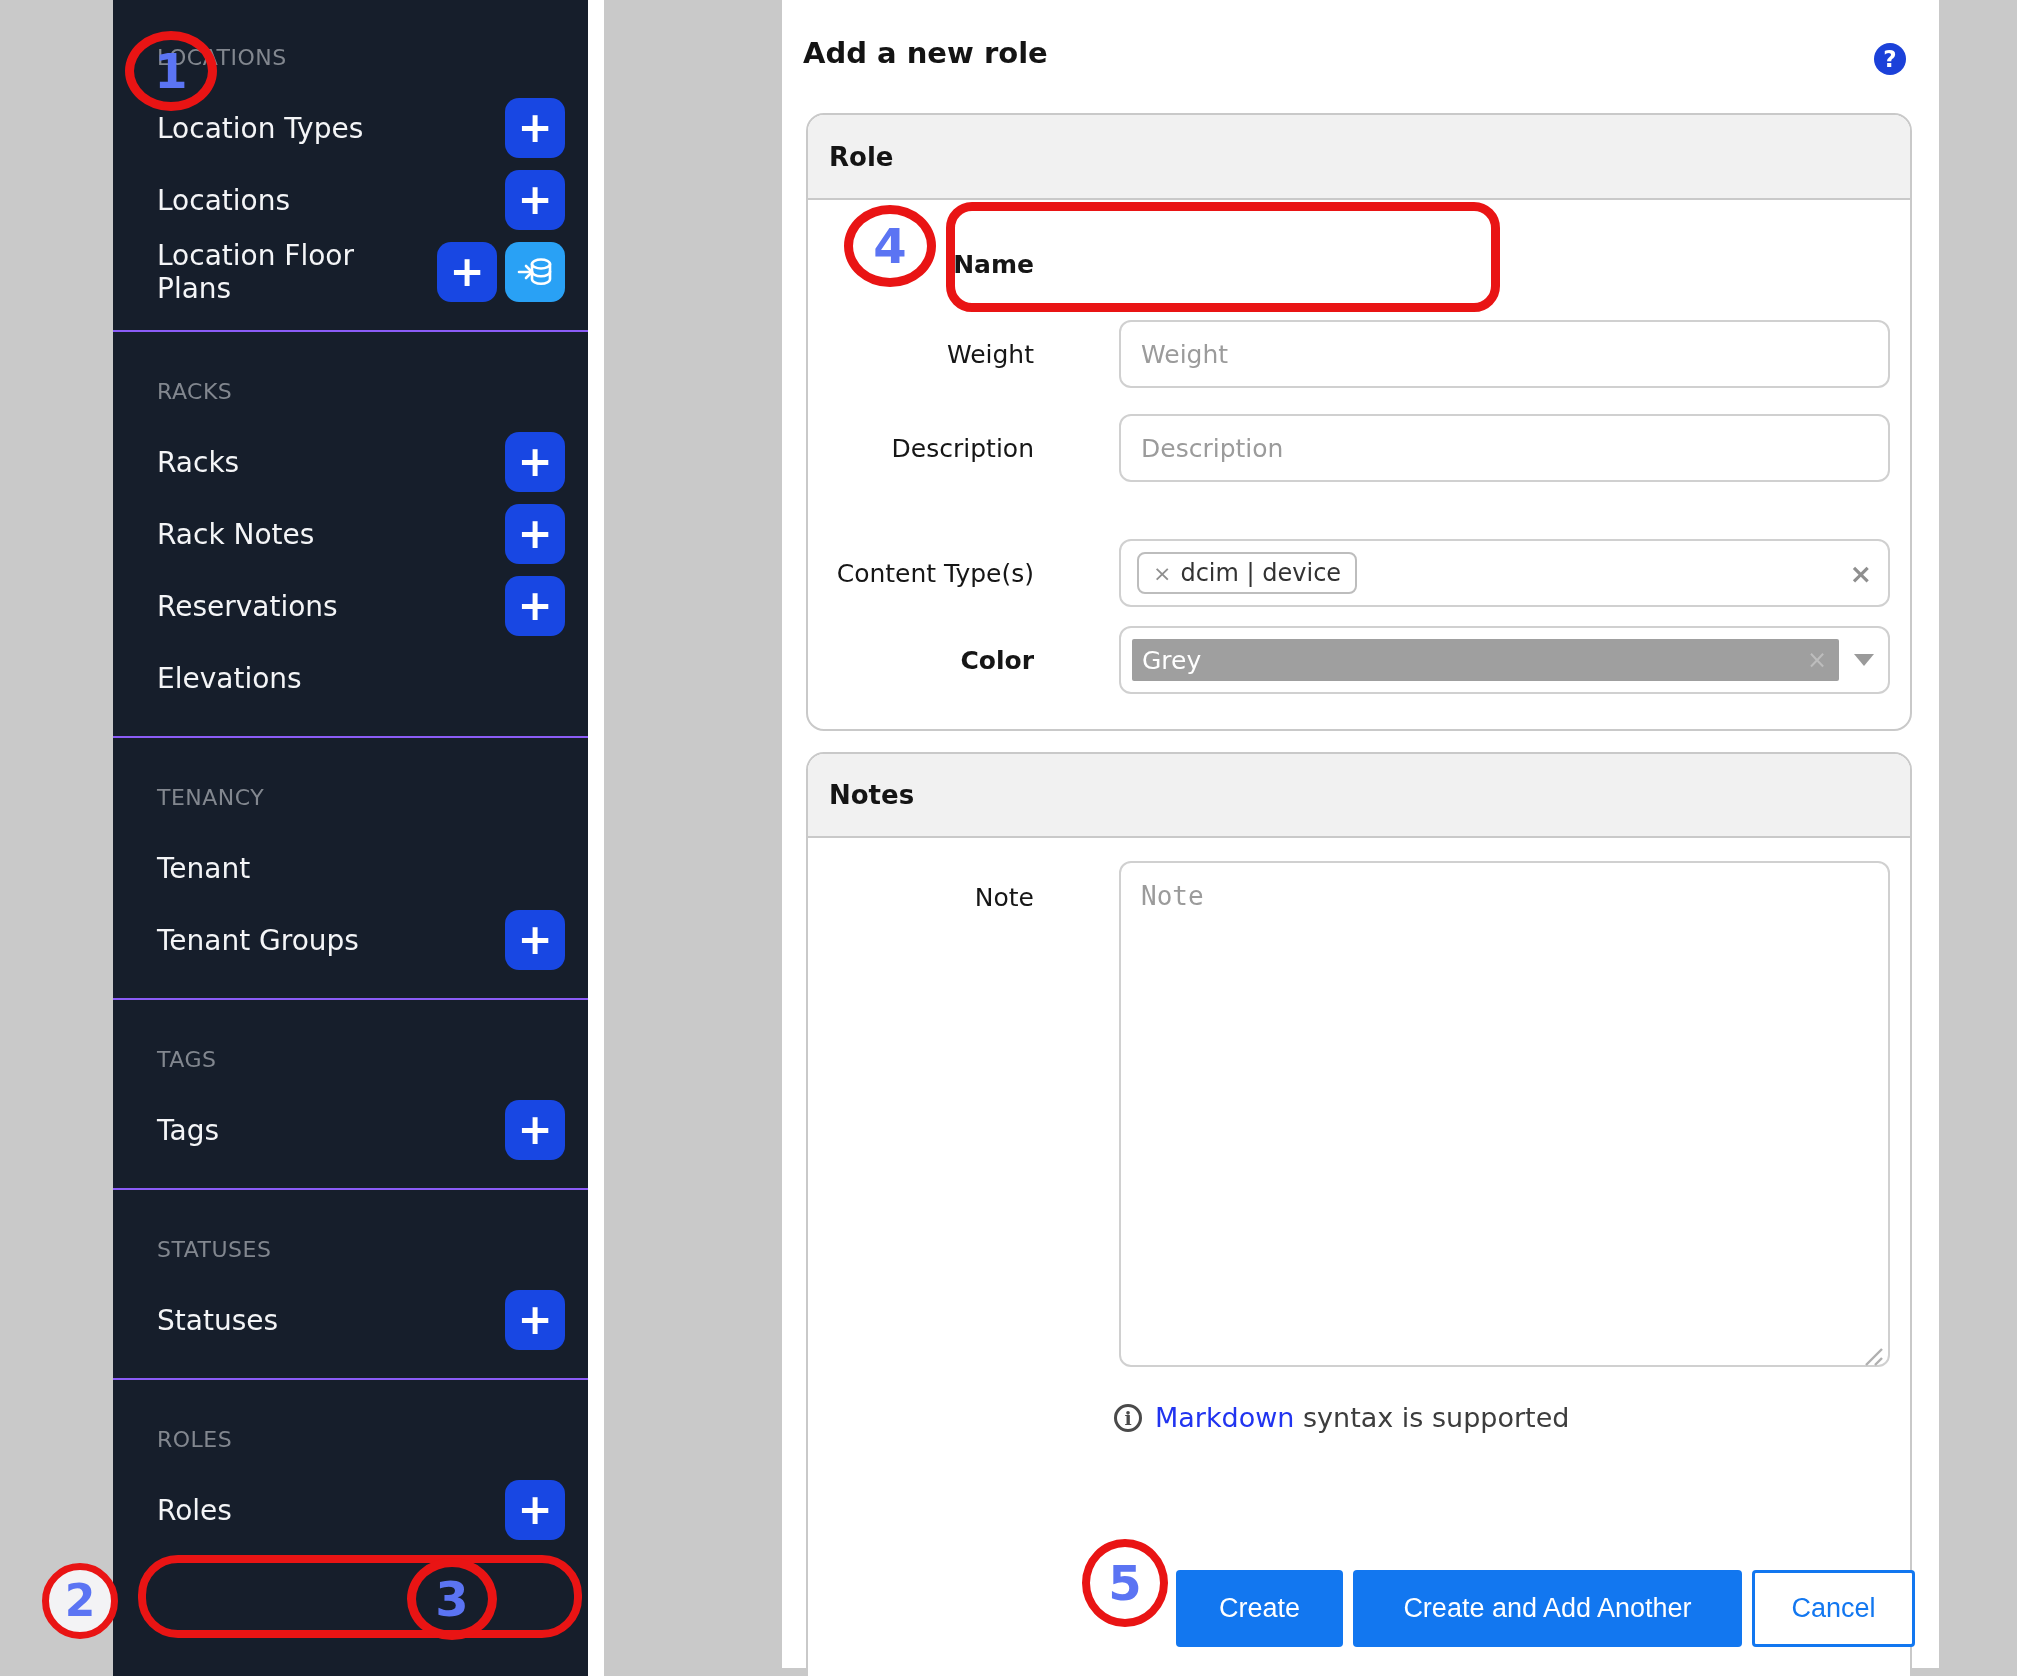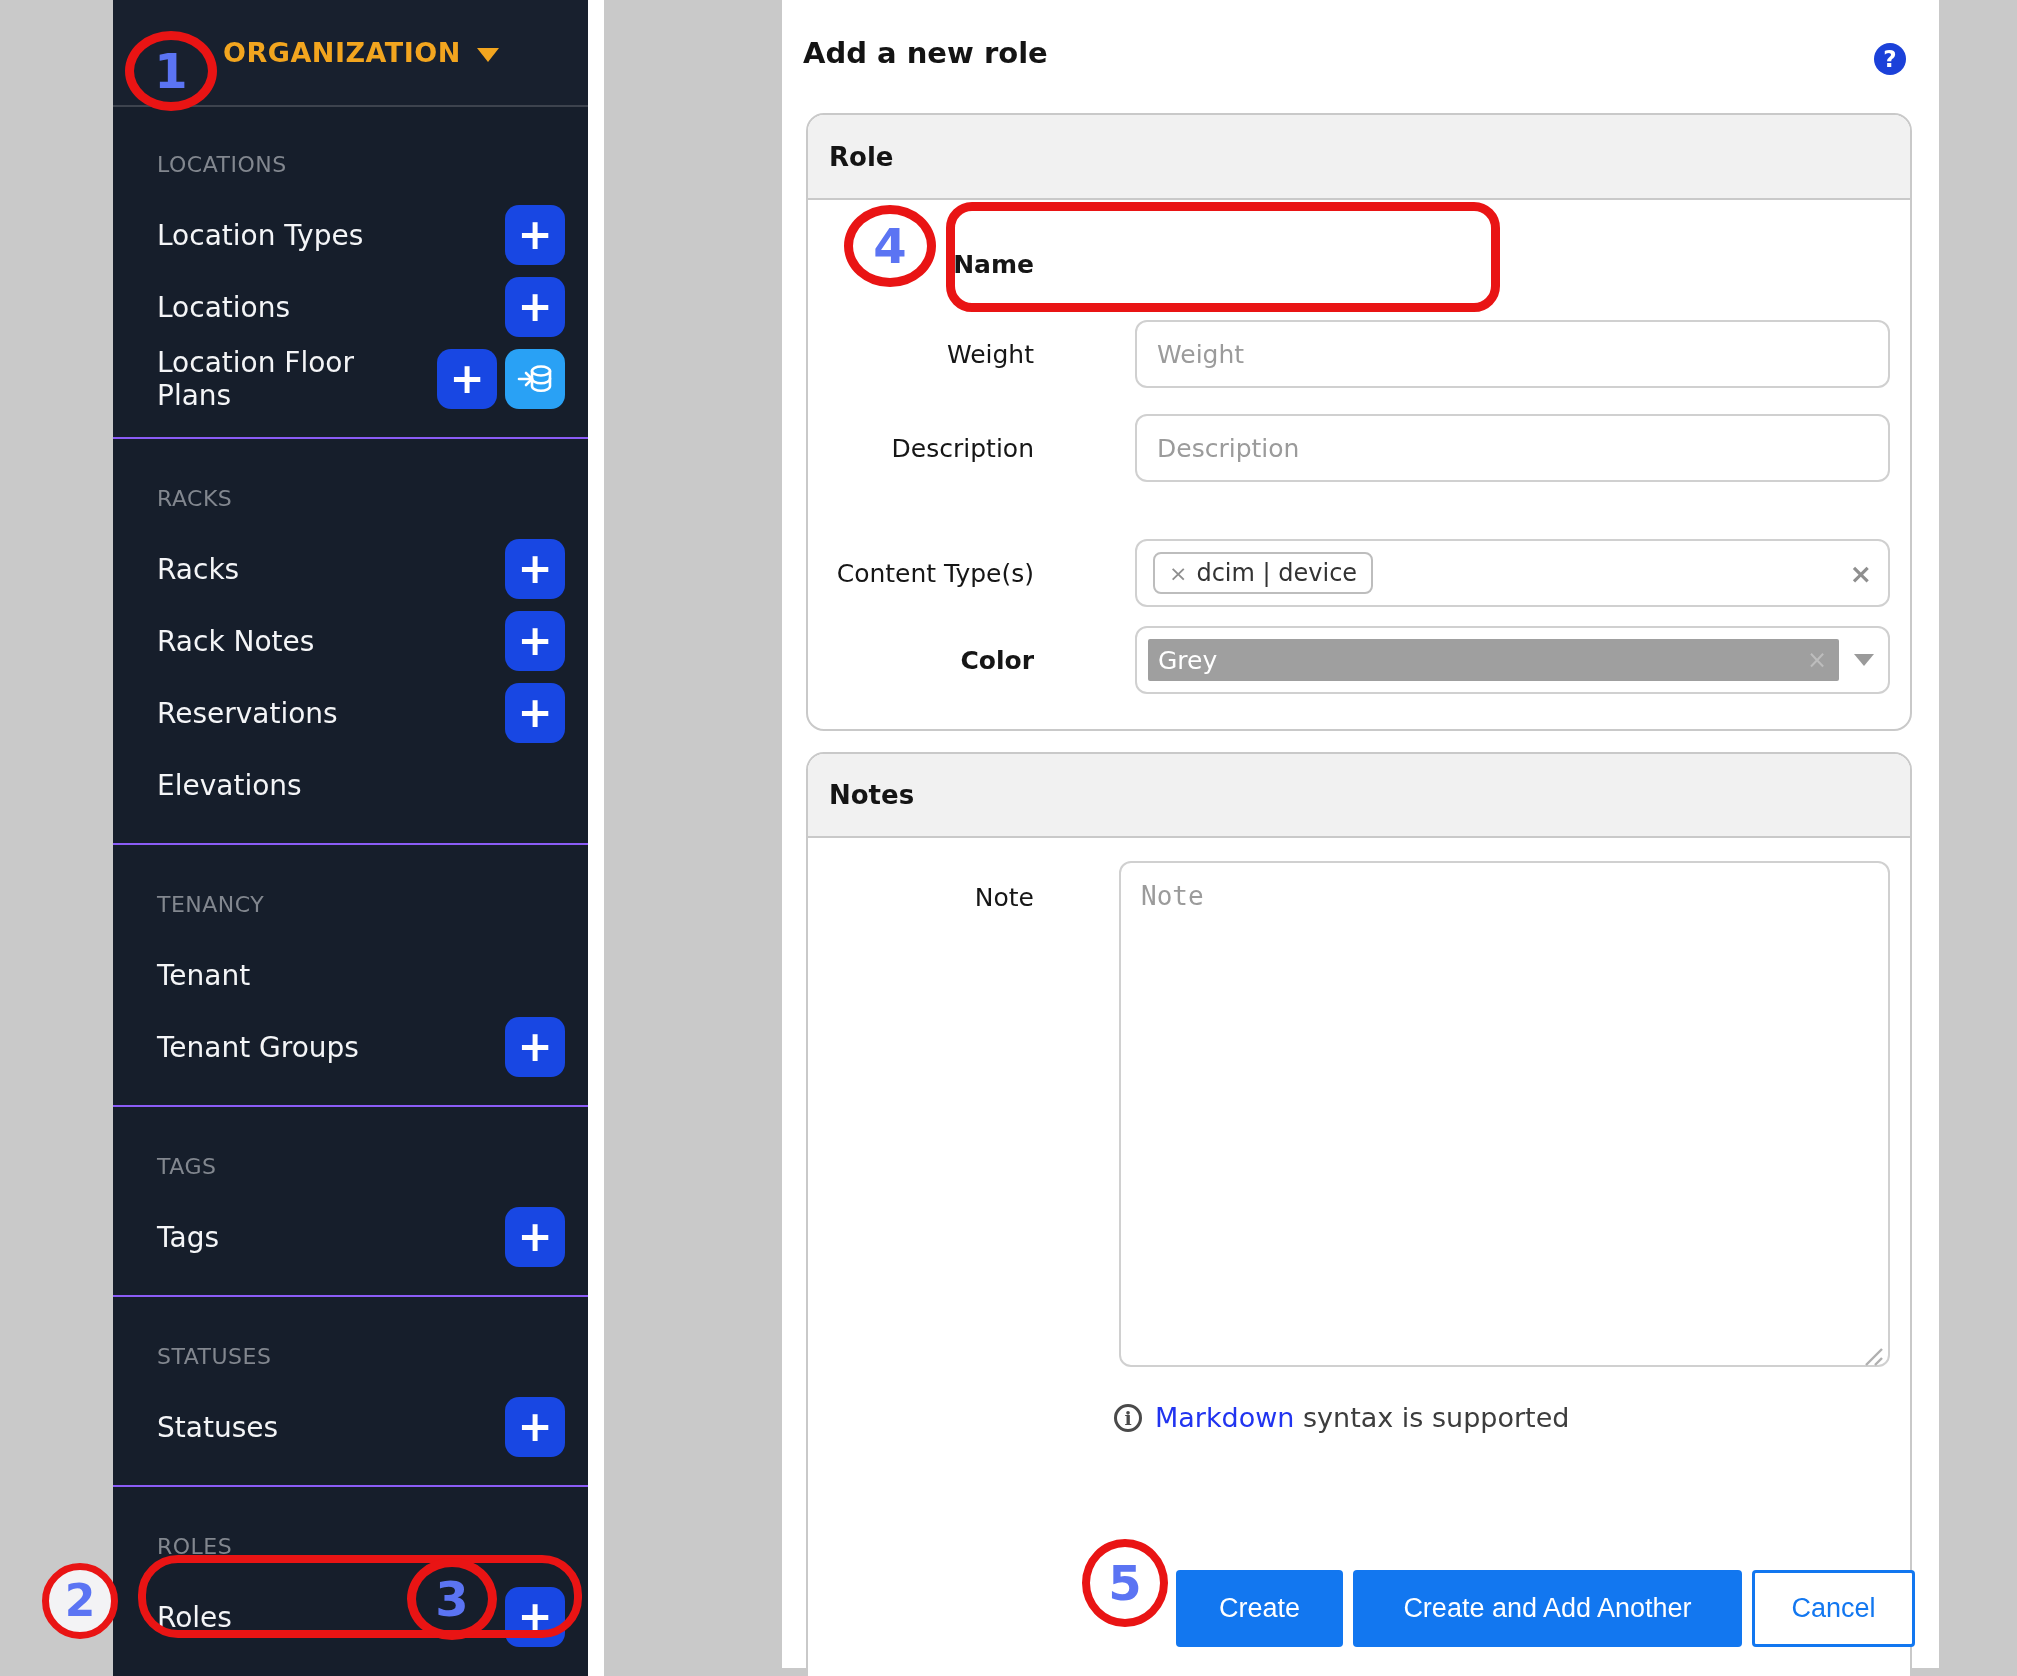--- a/index.html
+++ b/index.html
@@ -28,21 +28,21 @@
   .help-btn{left:1092px;top:43px;width:32px;height:32px;border-radius:50%;background:#1b41d9;color:#fff;font-size:23px;font-weight:700;display:flex;align-items:center;justify-content:center;cursor:pointer;}
 
   .card{left:24px;width:1106px;border:2px solid #c9c9c9;border-radius:18px;background:#fff;box-sizing:border-box;}
   .card-header{background:#f1f1f1;border-bottom:2px solid #c9c9c9;border-radius:16px 16px 0 0;display:flex;align-items:center;padding-left:21px;}
   .card-title{font-size:26px;font-weight:700;color:#141414;}
   .role-card{top:97px;height:618px;margin-top:16px;}
   .role-card .card-header{height:83px;}
   .notes-card{top:752px;height:952px;}
   .notes-card .card-header{height:82px;}
 
-  .f-row{position:absolute;left:0;right:0;height:68px;display:flex;align-items:center;gap:16px;}
+  .f-row{position:absolute;left:0;right:0;height:68px;display:flex;align-items:center;}
   .f-label{width:226px;text-align:right;font-size:25px;color:#161616;flex:none;}
   .f-label.req{font-weight:700;}
   .f-input{flex:1;margin-left:85px;margin-right:20px;height:68px;box-sizing:border-box;border:2px solid #d0d0d0;border-radius:12px;font-size:25px;padding:0 20px;color:#1d1d1d;font-family:"DejaVu Sans",sans-serif;background:#fff;}
   .f-input::placeholder{color:#9b9b9b;}
   .f-box{flex:1;margin-left:85px;margin-right:20px;height:68px;box-sizing:border-box;border:2px solid #d0d0d0;border-radius:12px;display:flex;align-items:center;background:#fff;}
   .ct-box{padding:0 16px;}
   .ct-tag{border:2px solid #bdbdbd;border-radius:8px;padding:5px 14px;font-size:24px;color:#333;display:flex;align-items:center;gap:9px;background:#fff;}
   .ct-tag .x{color:#8f8f8f;font-size:22px;cursor:pointer;}
   .ct-clear{margin-left:auto;color:#8f8f8f;font-size:27px;font-weight:700;cursor:pointer;}
   .color-box{padding:0 14px 0 11px;cursor:pointer;}
@@ -76,24 +76,20 @@
   .c3{left:407px;top:1558px;width:90px;height:82px;}
   .c4{left:844px;top:205px;width:92px;height:82px;}
   .c5{left:1082px;top:1539px;width:86px;height:88px;background:#ffffff;border-width:8px;}
   .rect-roles{left:138px;top:1555px;width:444px;height:83px;border-radius:40px;}
   .rect-name{left:946px;top:202px;width:554px;height:110px;border-radius:26px;border-width:9px;}
 </style>
 </head>
 <body>
 
 <aside class="abs sidebar">
-  <div class="side-band">
-    <span class="org-title">ORGANIZATION</span>
-    <span class="caret-down"></span>
-  </div>
 
   <div class="nav-section first">
     <div class="nav-header">LOCATIONS</div>
     <div class="nav-item">
       <span class="lbl">Location Types</span>
       <span class="nav-actions">
           <span class="btn-plus">
             <span>+</span>
           </span>
         </span>

